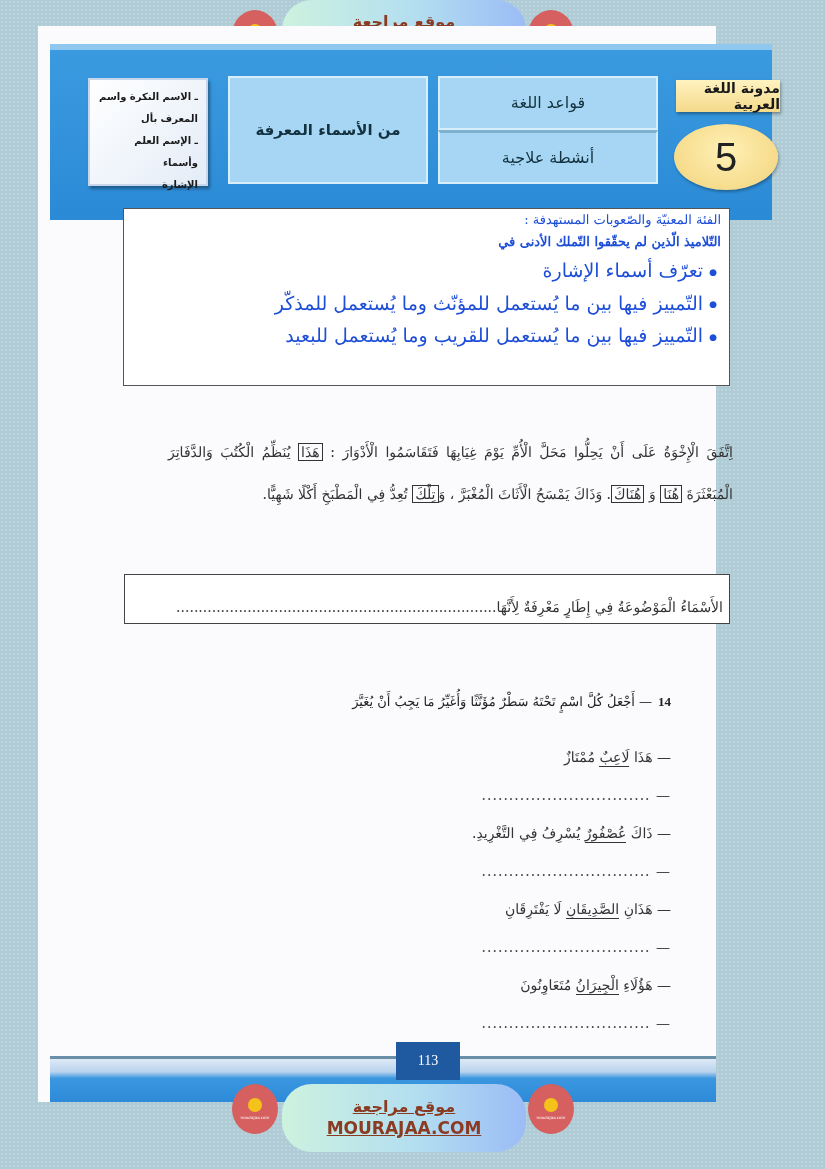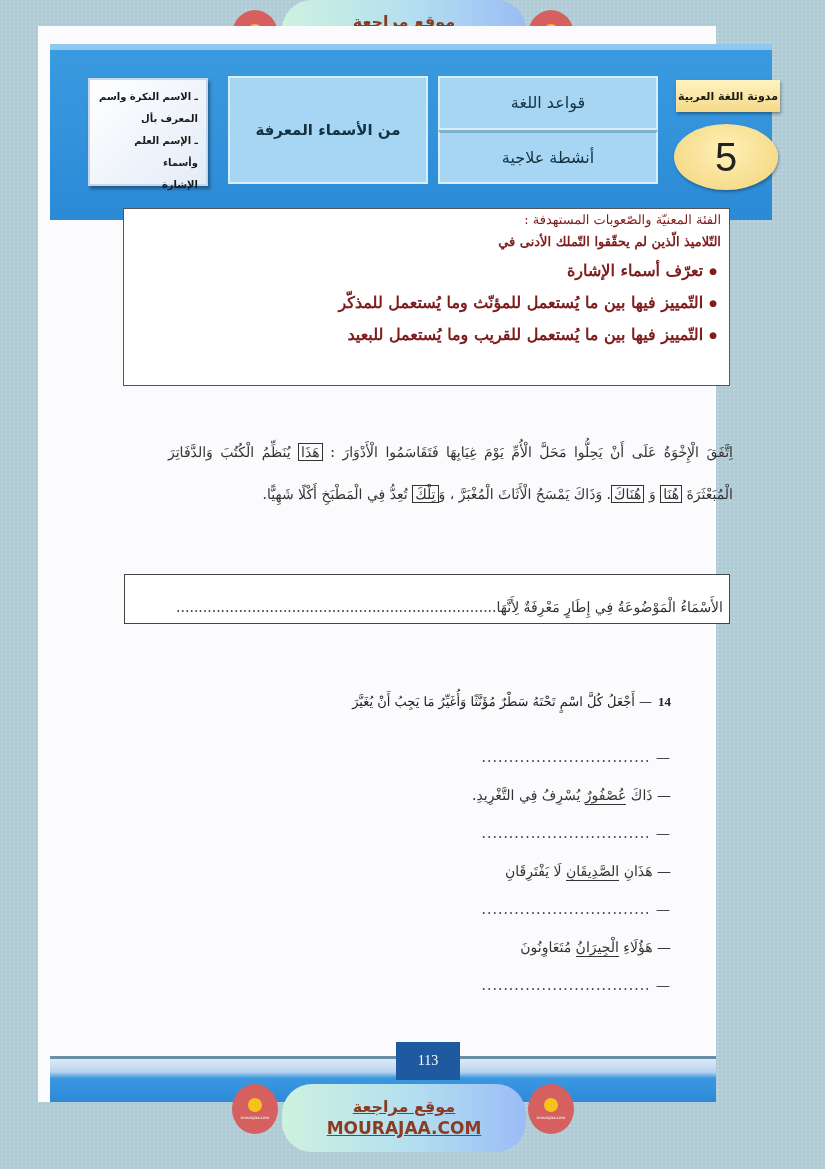--- a/index.html
+++ b/index.html
@@ -41,38 +41,38 @@
   }
   .cat-cell {
     flex:1; background:#a6d6f3; border:2px solid #d8eefb;
     display:flex; align-items:center; justify-content:center;
     font-weight:normal; font-size:16px; color:#14313f; direction: rtl;
   }
   .cat-cell + .cat-cell { border-top: 3px solid #7fb2cf; }
   .blog-label {
     position:absolute; left:626px; top:36px; width:104px; height:32px;
     background: linear-gradient(#fff3c0,#f4d98a); box-shadow: 1px 2px 3px rgba(0,0,0,0.35);
-    font-size:11px; font-weight:bold; color:#1a1a1a; display:flex; align-items:center; justify-content:center; direction: rtl;
+    font-size:14px; font-weight:bold; color:#1a1a1a; display:flex; align-items:center; justify-content:center; direction: rtl;
   }
   .unit-oval {
     position:absolute; left:624px; top:80px; width:104px; height:66px; border-radius:50%;
     background: radial-gradient(ellipse at 50% 40%, #fff1b6, #f2d27a);
     box-shadow: 1px 2px 3px rgba(0,0,0,0.3);
     display:flex; align-items:center; justify-content:center;
     font-family: "Liberation Sans", sans-serif; font-size: 40px; color:#222;
   }
   
   .target-box {
     position:absolute; left:85px; top:182px; width:607px; height:178px;
     border:1px solid #555; background:#fff; direction: rtl; text-align:right;
-    padding: 2px 8px; font-family: "DejaVu Serif", serif; color:#7f1d1d;
+    padding: 2px 8px; font-family: "DejaVu Serif", serif; color:#1d4ed8;
   }
   .target-title { font-size:13px; line-height:18px; }
   .target-sub { font-size:13px; font-weight:bold; line-height:26px; }
-  .target-list { list-style:none; font-size:16px; line-height:31px; padding-right:4px;font-weight:bold; }
+  .target-list { list-style:none; font-size:19px; line-height:31px; padding-right:4px; }
   .target-list li::before { content:"\25CF"; font-size:9px; margin-left:6px; vertical-align: middle; }
   
   .ex-title {
     position:absolute; right:45px; direction: rtl; text-align:right;
     font-family:"DejaVu Serif", serif; font-size:13px; color:#222;
   }
   .ex-num { font-family:"Liberation Serif", serif; font-weight:bold; margin-left:6px; }
   .passage {
     position:absolute; left:130px; top:405px; width:565px; direction: rtl; text-align:justify;
     font-family:"DejaVu Serif", serif; font-size:14px; line-height:42px; color:#333;
@@ -170,20 +170,21 @@
 
   <div class="conclusion">
     <span>الأَسْمَاءُ الْمَوْضُوعَةُ فِي إِطَارٍ مَعْرِفَةٌ لِأَنَّهَا</span><span class="dots">........................................................................</span>
   </div>
 
   <div class="ex-title" style="top:668px;">
     <span class="ex-num">14</span><span>— أَجْعَلُ كُلَّ اسْمٍ تَحْتَهُ سَطْرٌ مُؤَنَّثًا وَأُغَيِّرُ مَا يَجِبُ أَنْ يُغَيَّرَ</span>
   </div>
 
   <div class="ex14-items">
+    <div class="line"><span>— هَذَا </span><span class="u">لَاعِبٌ</span><span> مُمْتَازٌ</span></div>
     <div class="line dots">— ...............................</div>
     <div class="line"><span>— ذَاكَ </span><span class="u">عُصْفُورٌ</span><span> يُسْرِفُ فِي التَّغْرِيدِ.</span></div>
     <div class="line dots">— ...............................</div>
     <div class="line"><span>— هَذَانِ </span><span class="u">الصَّدِيقَانِ</span><span> لَا يَفْتَرِقَانِ</span></div>
     <div class="line dots">— ...............................</div>
     <div class="line"><span>— هَؤُلَاءِ </span><span class="u">الْجِيرَانُ</span><span> مُتَعَاوِنُونَ</span></div>
     <div class="line dots">— ...............................</div>
   </div>
 
   <div class="footer-line"></div>

